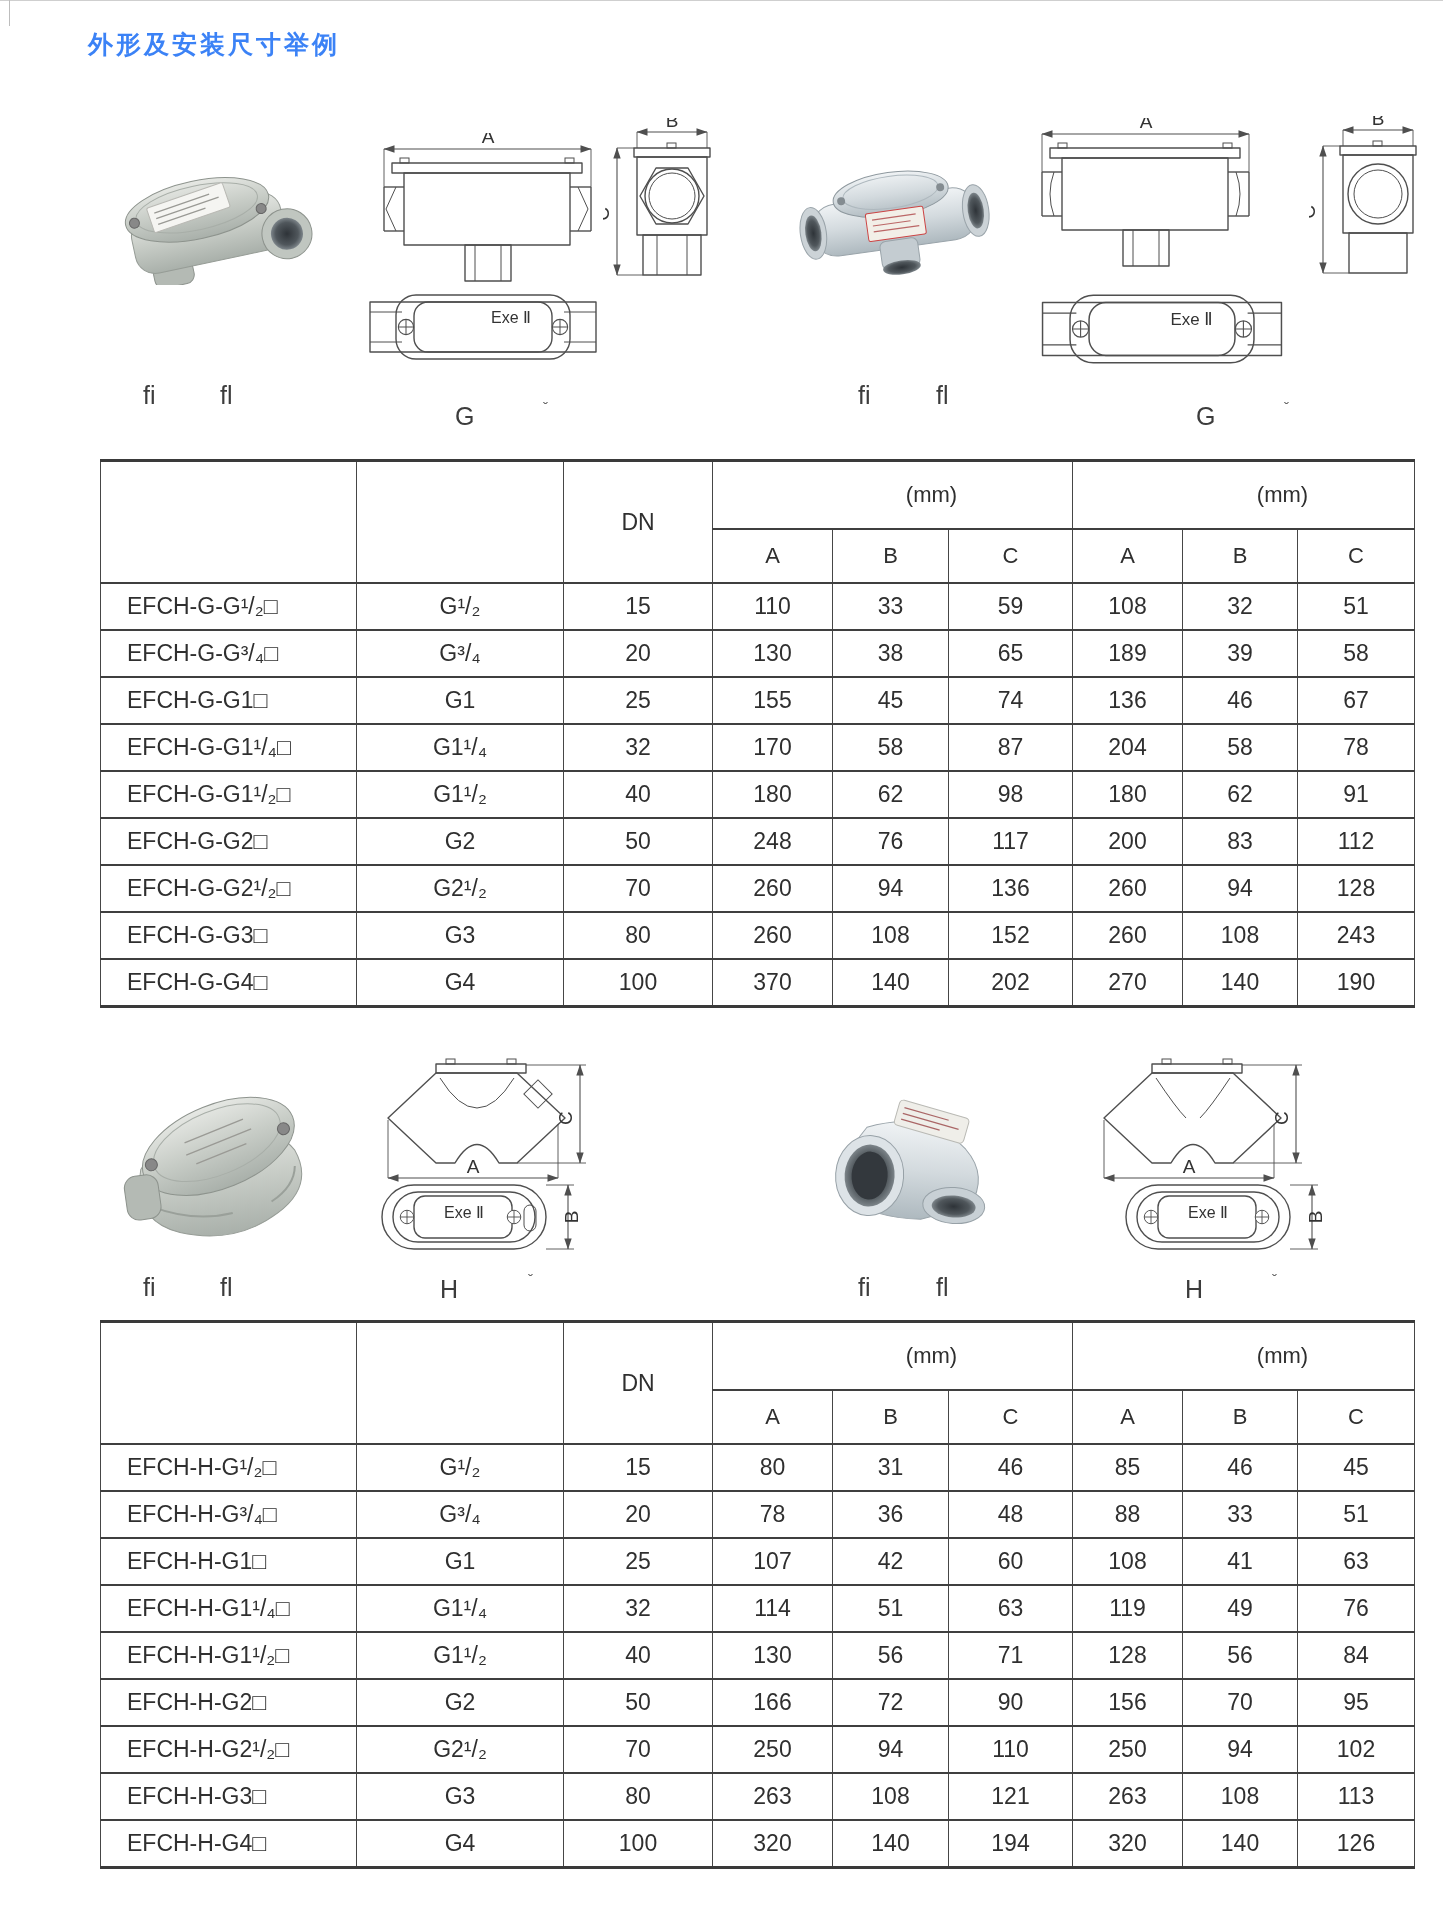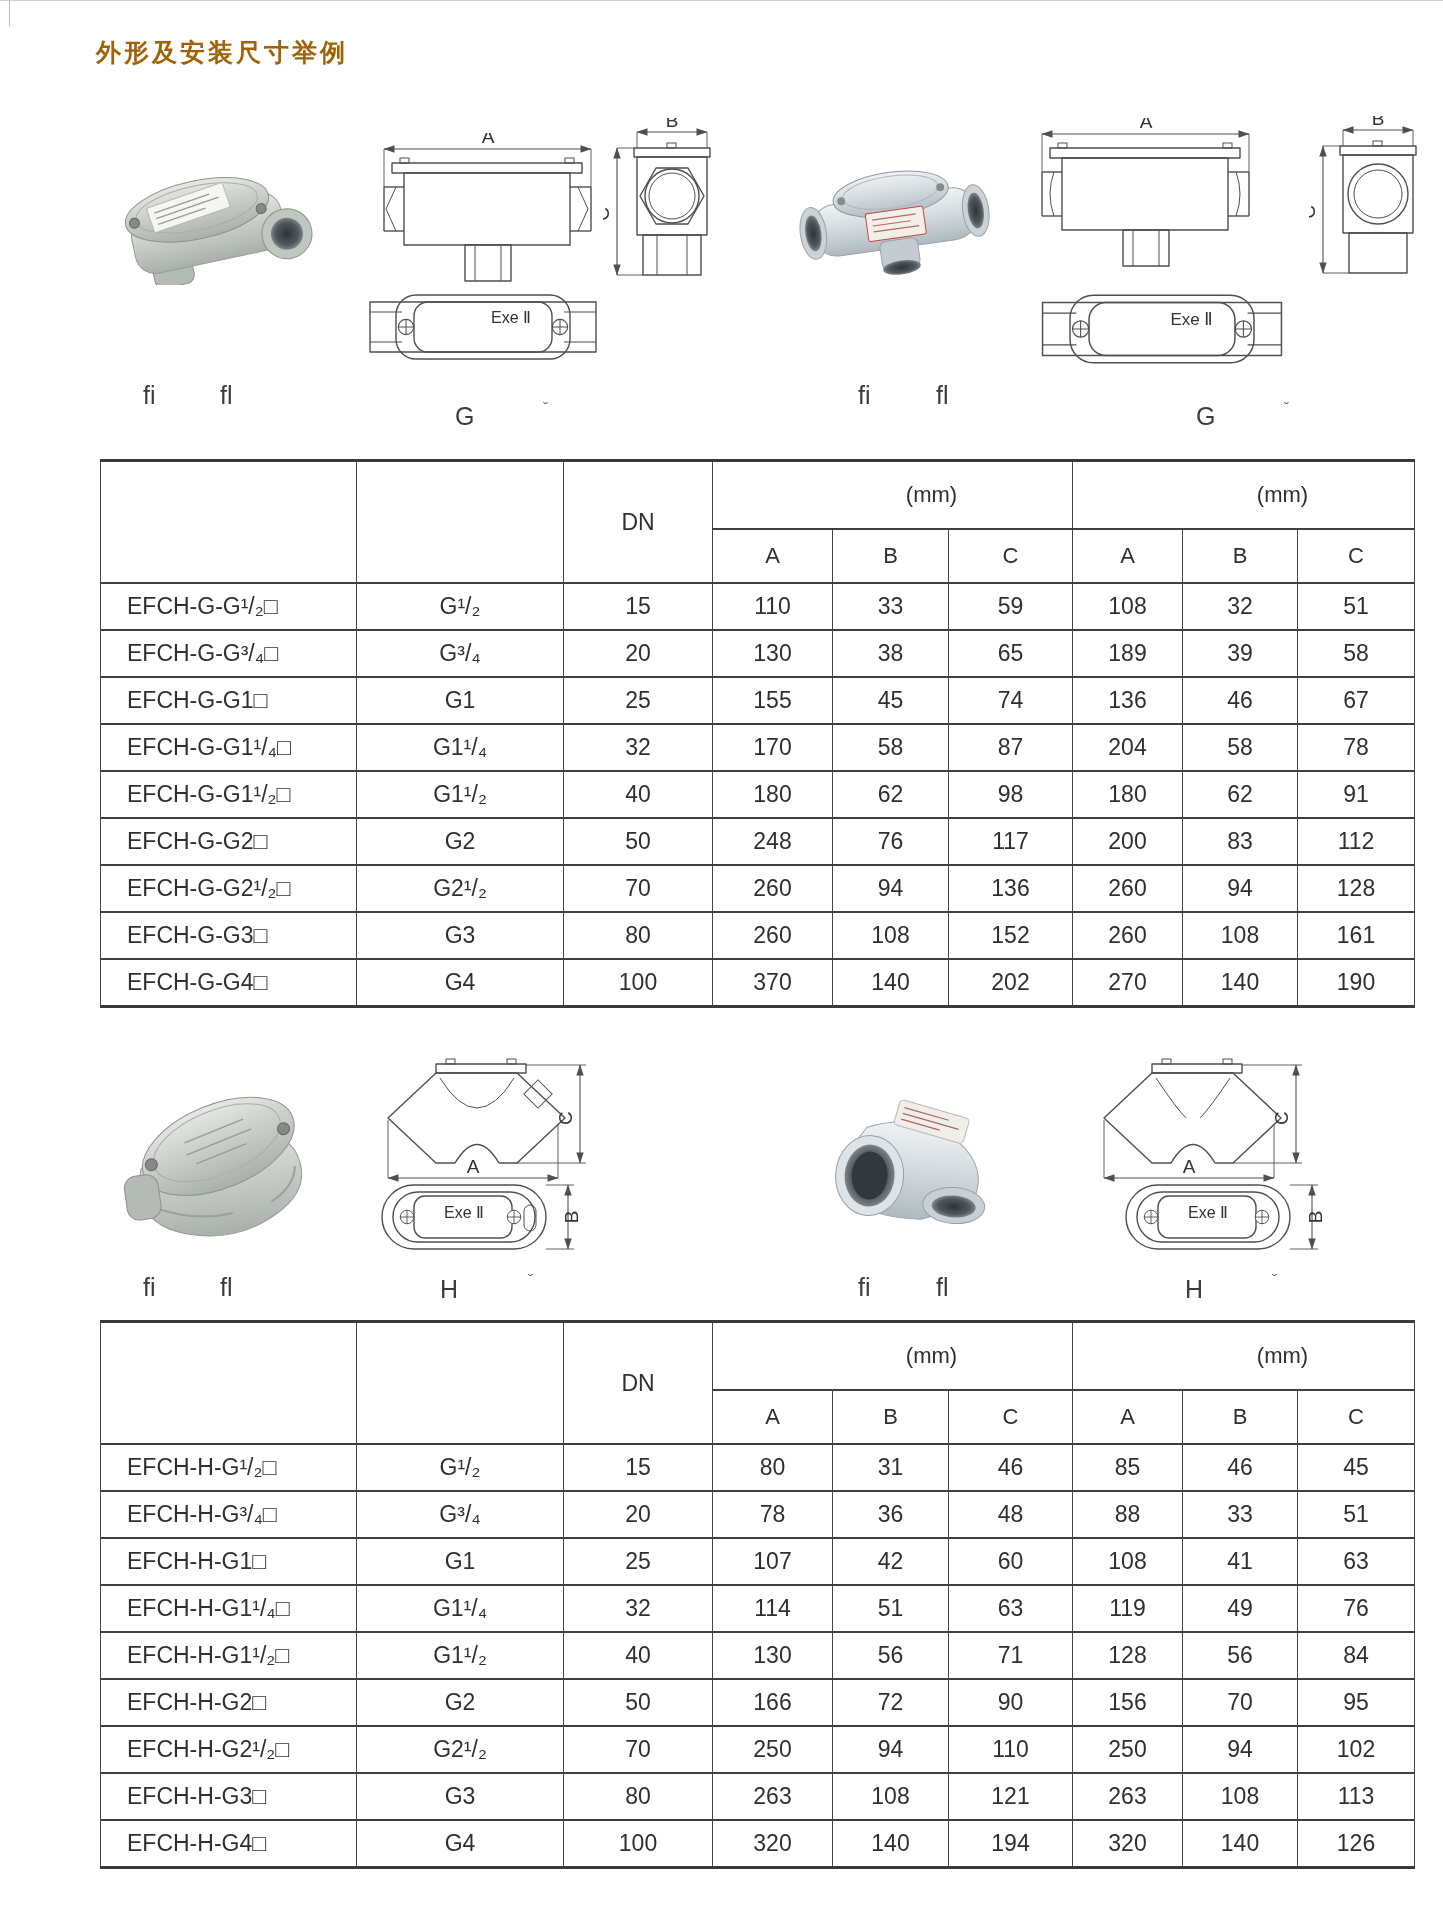--- a/index.html
+++ b/index.html
@@ -1,21 +1,21 @@
 <!DOCTYPE html>
 <html><head>
 <meta charset="utf-8">
 <style>
   html,body { margin:0; padding:0; background:#ffffff; }
   .page { position:relative; width:1443px; height:1910px; background:#fff; overflow:hidden;
           font-family:"Liberation Sans","DejaVu Sans",sans-serif; color:#2f2f2f; }
   .topline { position:absolute; left:0; top:0; width:1443px; height:1px; background:#cfcfcf; }
   .toptick { position:absolute; left:9px; top:0; width:1px; height:26px; background:#bdbdbd; }
-  .title  { position:absolute; left:88px; top:28px; margin:8px; font-size:25px; font-weight:bold;
-            color:#a16207; letter-spacing:3px; }
+  .title  { position:absolute; left:88px; top:28px; margin:0; font-size:25px; font-weight:bold;
+            color:#3b82f6; letter-spacing:3px; }
   .fig { position:absolute; }
   .cap { position:absolute; font-size:25px; color:#3c3c3c; line-height:1; }
   .cap-mark { position:absolute; font-size:15px; color:#555; line-height:1; }
 
   
   .draw .ln   { stroke:#4f4f4f; stroke-width:1.4; fill:none; stroke-linejoin:round; }
   .draw .thin { stroke:#4f4f4f; stroke-width:1; fill:none; }
   .draw .dl   { stroke:#4f4f4f; stroke-width:1.1; fill:none;
                 marker-start:url(#arw); marker-end:url(#arw); }
   .draw .xl   { stroke:#4f4f4f; stroke-width:0.9; fill:none; }
@@ -331,21 +331,21 @@
         </tr>
         <tr>
           <td class="c-model">EFCH-G-G3□</td>
           <td class="c-num">G3</td>
           <td class="c-num">80</td>
           <td class="c-num">260</td>
           <td class="c-num">108</td>
           <td class="c-num">152</td>
           <td class="c-num">260</td>
           <td class="c-num">108</td>
-          <td class="c-num">161</td>
+          <td class="c-num">243</td>
         </tr>
         <tr>
           <td class="c-model">EFCH-G-G4□</td>
           <td class="c-num">G4</td>
           <td class="c-num">100</td>
           <td class="c-num">370</td>
           <td class="c-num">140</td>
           <td class="c-num">202</td>
           <td class="c-num">270</td>
           <td class="c-num">140</td>

